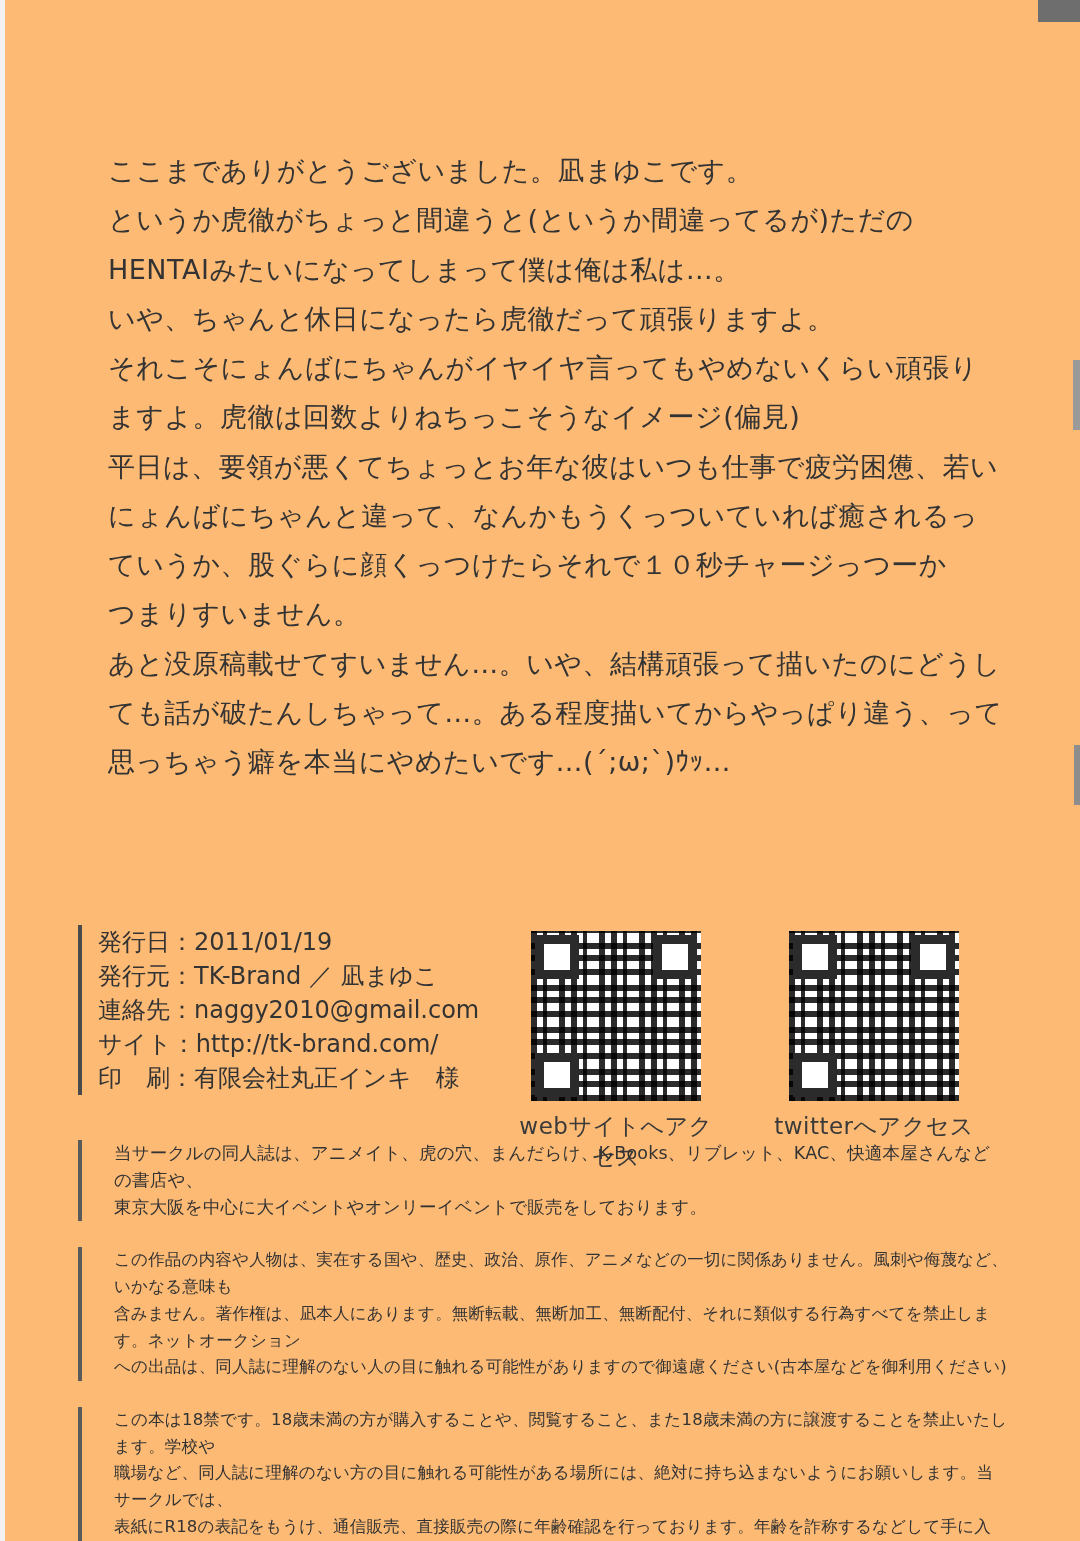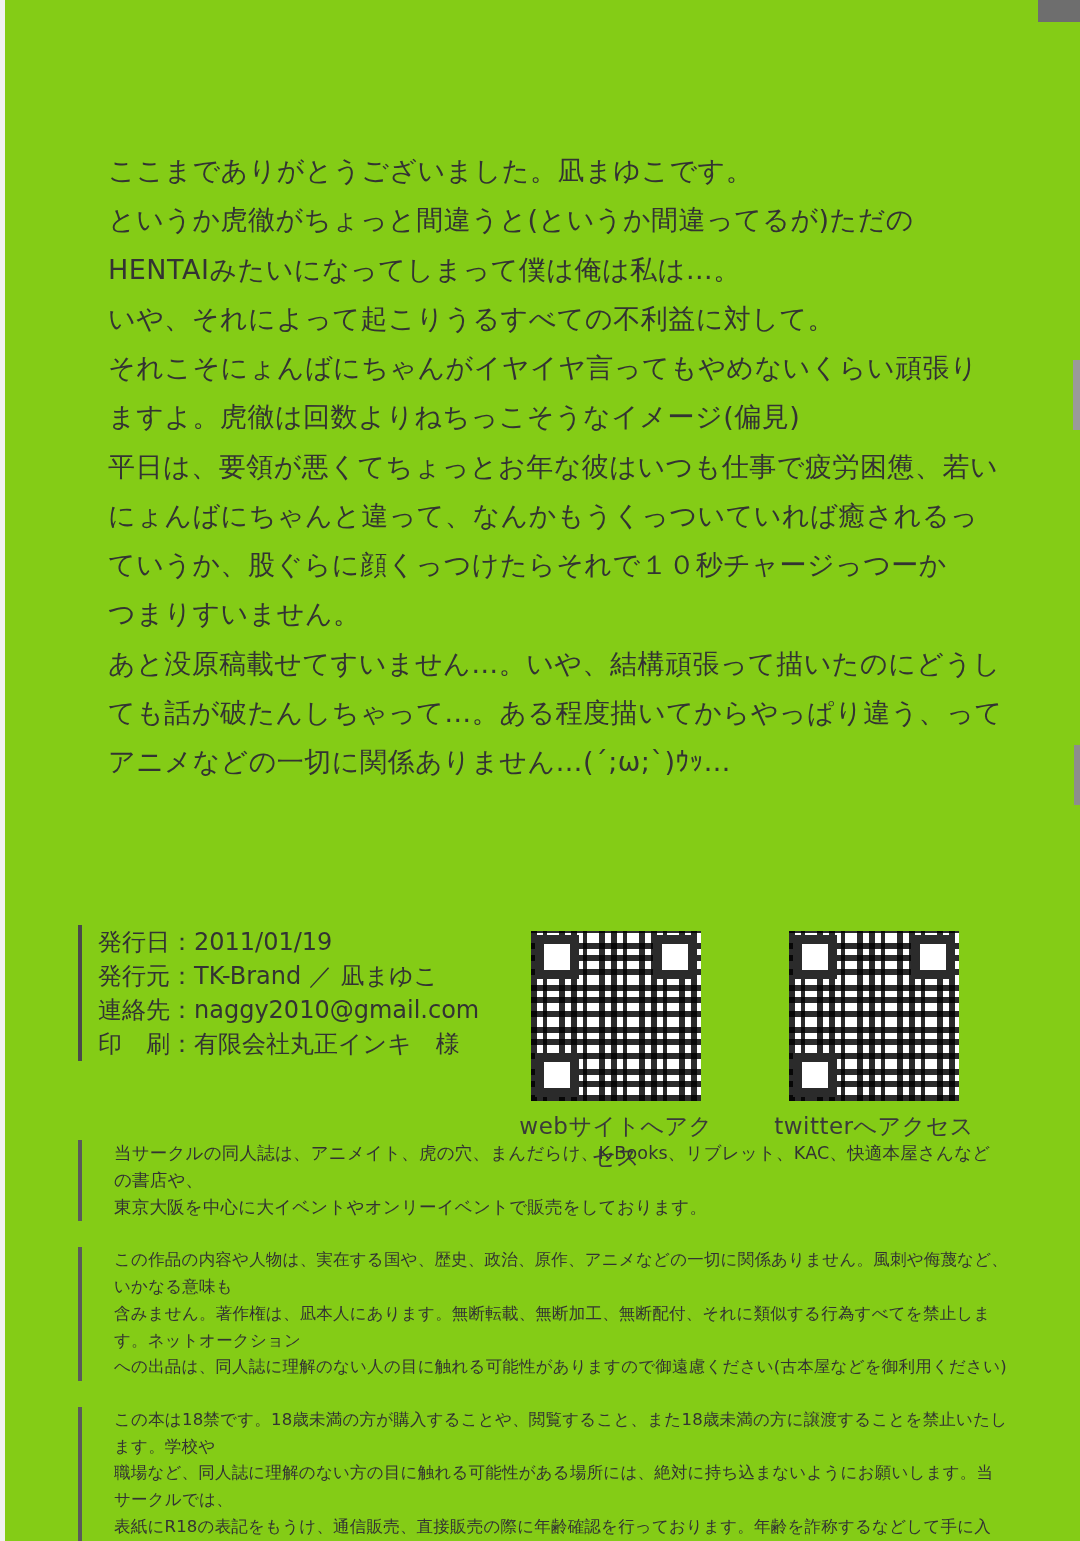--- a/index.html
+++ b/index.html
@@ -8,21 +8,21 @@
     background: #ffffff;
   }
   body {
     font-family: "DejaVu Sans", "Liberation Sans", sans-serif;
     color: #3a3a3a;
   }
   .page {
     position: relative;
     width: 1080px;
     height: 1541px;
-    background: #84cc16;
+    background: #fdba74;
     overflow: hidden;
   }
   
   .edge-top-right {
     position: absolute;
     top: 0;
     right: 0;
     width: 42px;
     height: 22px;
     background: #6e6e6e;
@@ -152,38 +152,39 @@
 
   <div class="edge-left"></div>
   <div class="edge-top-right"></div>
   <div class="edge-right-1"></div>
   <div class="edge-right-2"></div>
 
   <div class="afterword">
     <p>ここまでありがとうございました。凪まゆこです。</p>
     <p>というか虎徹がちょっと間違うと(というか間違ってるが)ただの</p>
     <p>HENTAIみたいになってしまって僕は俺は私は…。</p>
-    <p>いや、それによって起こりうるすべての不利益に対して。</p>
+    <p>いや、ちゃんと休日になったら虎徹だって頑張りますよ。</p>
     <p>それこそにょんばにちゃんがイヤイヤ言ってもやめないくらい頑張り</p>
     <p>ますよ。虎徹は回数よりねちっこそうなイメージ(偏見)</p>
     <p>平日は、要領が悪くてちょっとお年な彼はいつも仕事で疲労困憊、若い</p>
     <p>にょんばにちゃんと違って、なんかもうくっついていれば癒されるっ</p>
     <p>ていうか、股ぐらに顔くっつけたらそれで１０秒チャージっつーか</p>
     <p>つまりすいません。</p>
     <p>あと没原稿載せてすいません…。いや、結構頑張って描いたのにどうし</p>
     <p>ても話が破たんしちゃって…。ある程度描いてからやっぱり違う、って</p>
-    <p>アニメなどの一切に関係ありません…(´;ω;`)ｳｯ…</p>
+    <p>思っちゃう癖を本当にやめたいです…(´;ω;`)ｳｯ…</p>
   </div>
 
   <div class="colophon">
     <div class="colophon-top">
       <div class="imprint">
         <div>発行日：2011/01/19</div>
         <div>発行元：TK-Brand ／ 凪まゆこ</div>
         <div>連絡先：naggy2010@gmail.com</div>
+        <div>サイト：http://tk-brand.com/</div>
         <div>印　刷：有限会社丸正インキ　様</div>
       </div>
 
       <div class="qr-block">
         <div class="qr">
             <i></i>
           </div>
         <div class="qr-caption">webサイトへアクセス</div>
       </div>
 

